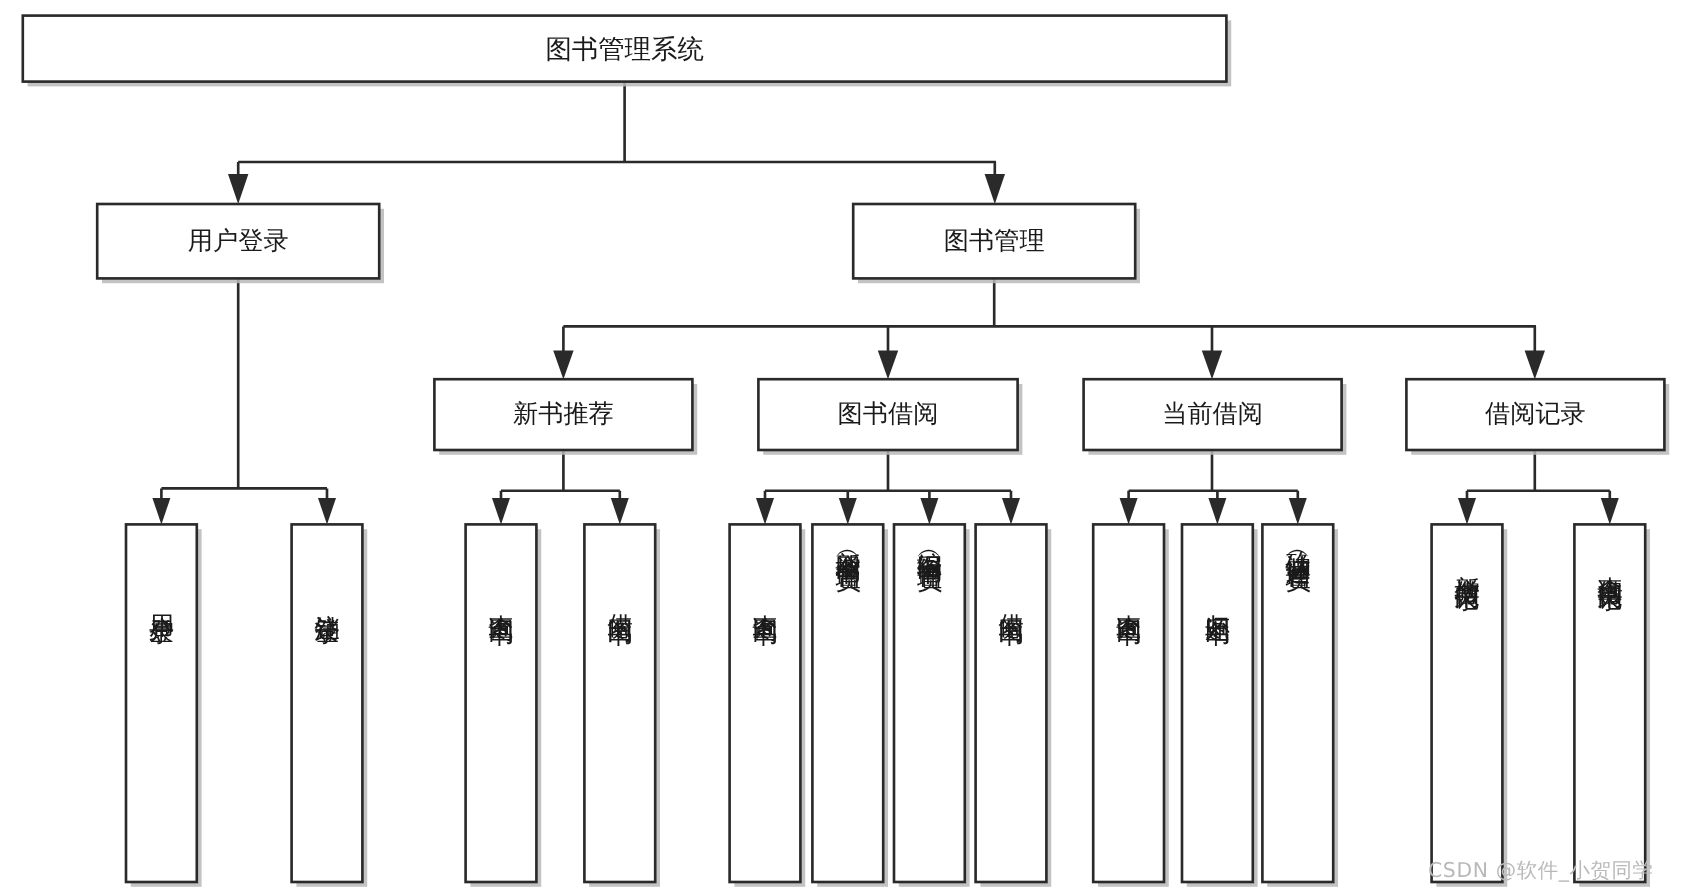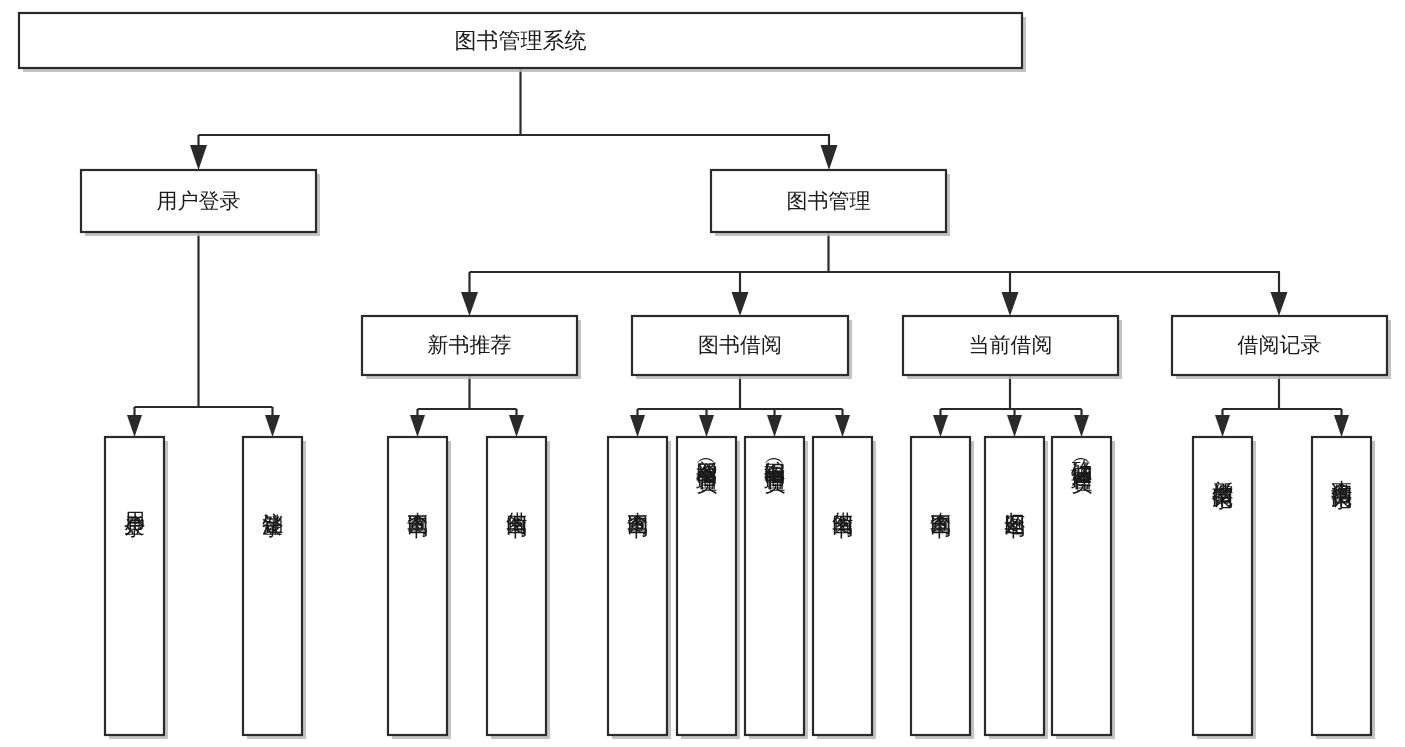--- a/index.html
+++ b/index.html
@@ -266,14 +266,15 @@
   <div class="leaf-label-wrap" style="left:1052px; top:437px; width:59px; height:298px;">
     <span class="leaf-label" style="margin-top:6px;">确认归还（管理员）</span>
   </div>
   <div class="leaf-label-wrap" style="left:1193px; top:437px; width:59px; height:298px;">
     <span class="leaf-label" style="margin-top:26px;">新增借阅记录</span>
   </div>
   <div class="leaf-label-wrap" style="left:1312px; top:437px; width:59px; height:298px;">
     <span class="leaf-label" style="margin-top:26px;">查询借阅记录</span>
   </div>
 
+  <div class="watermark" style="left:1190px; top:714px;">CSDN @软件_小贺同学</div>
 
 </div>
 
 </body></html>

